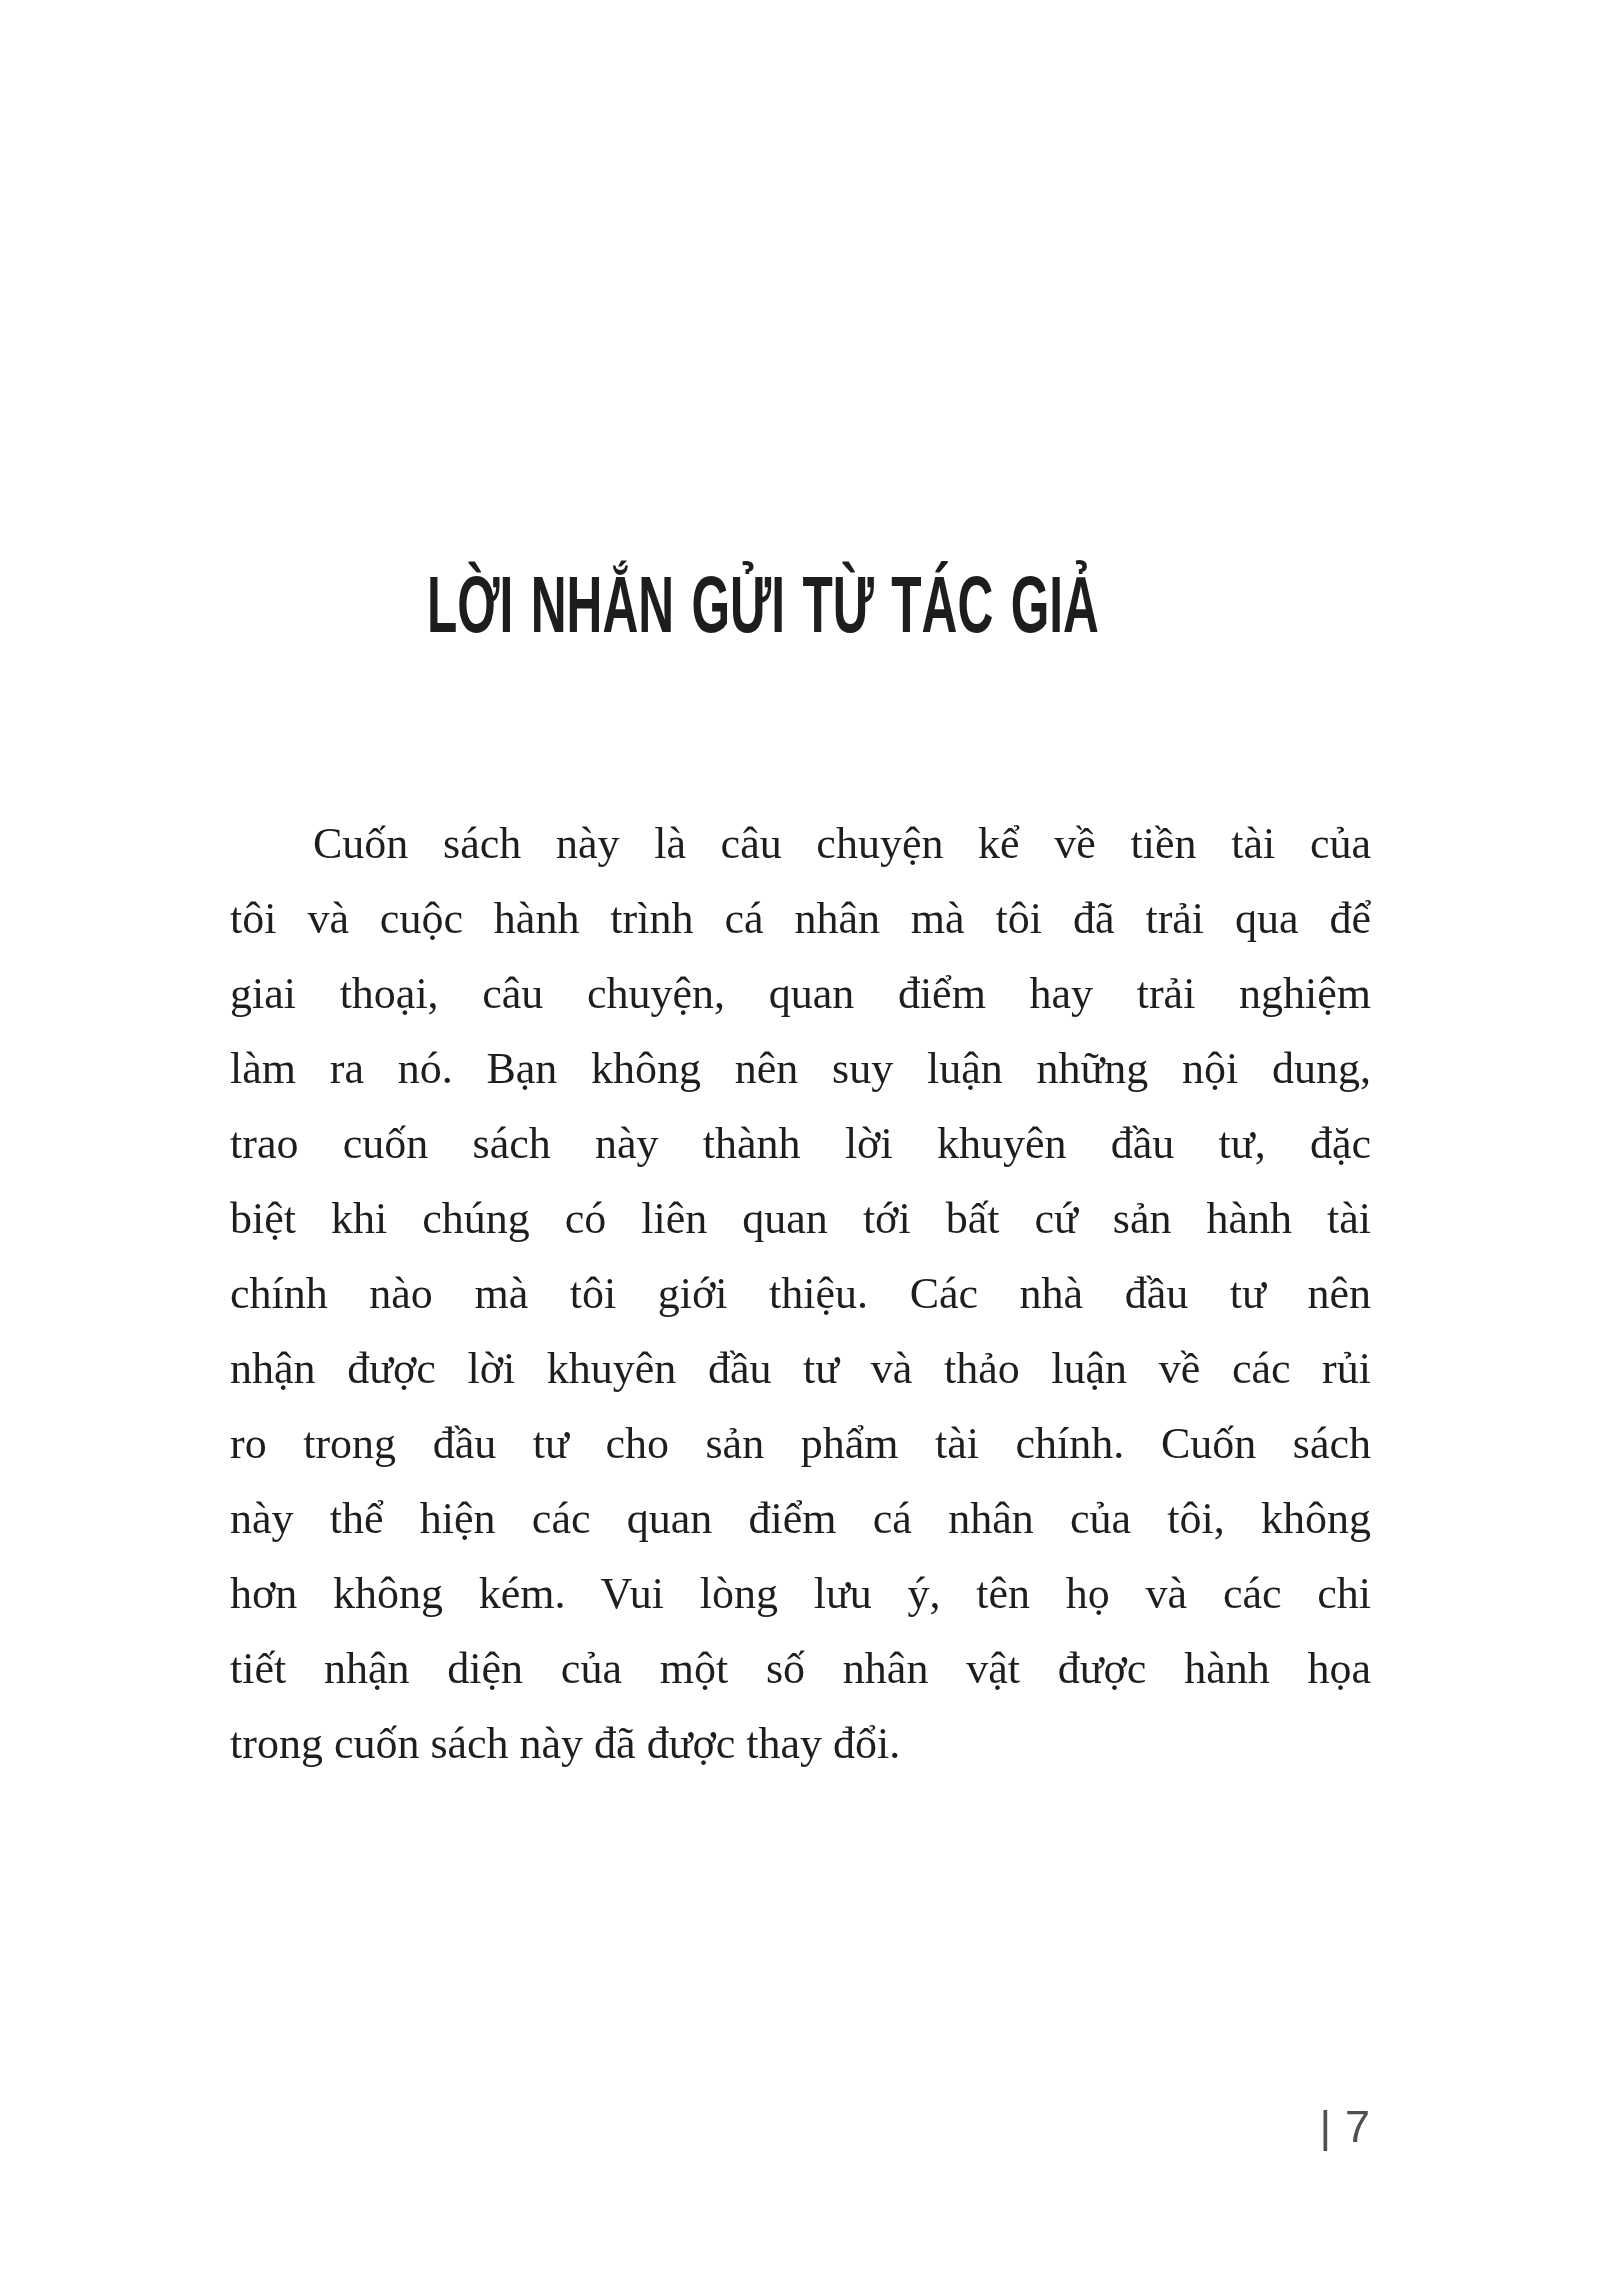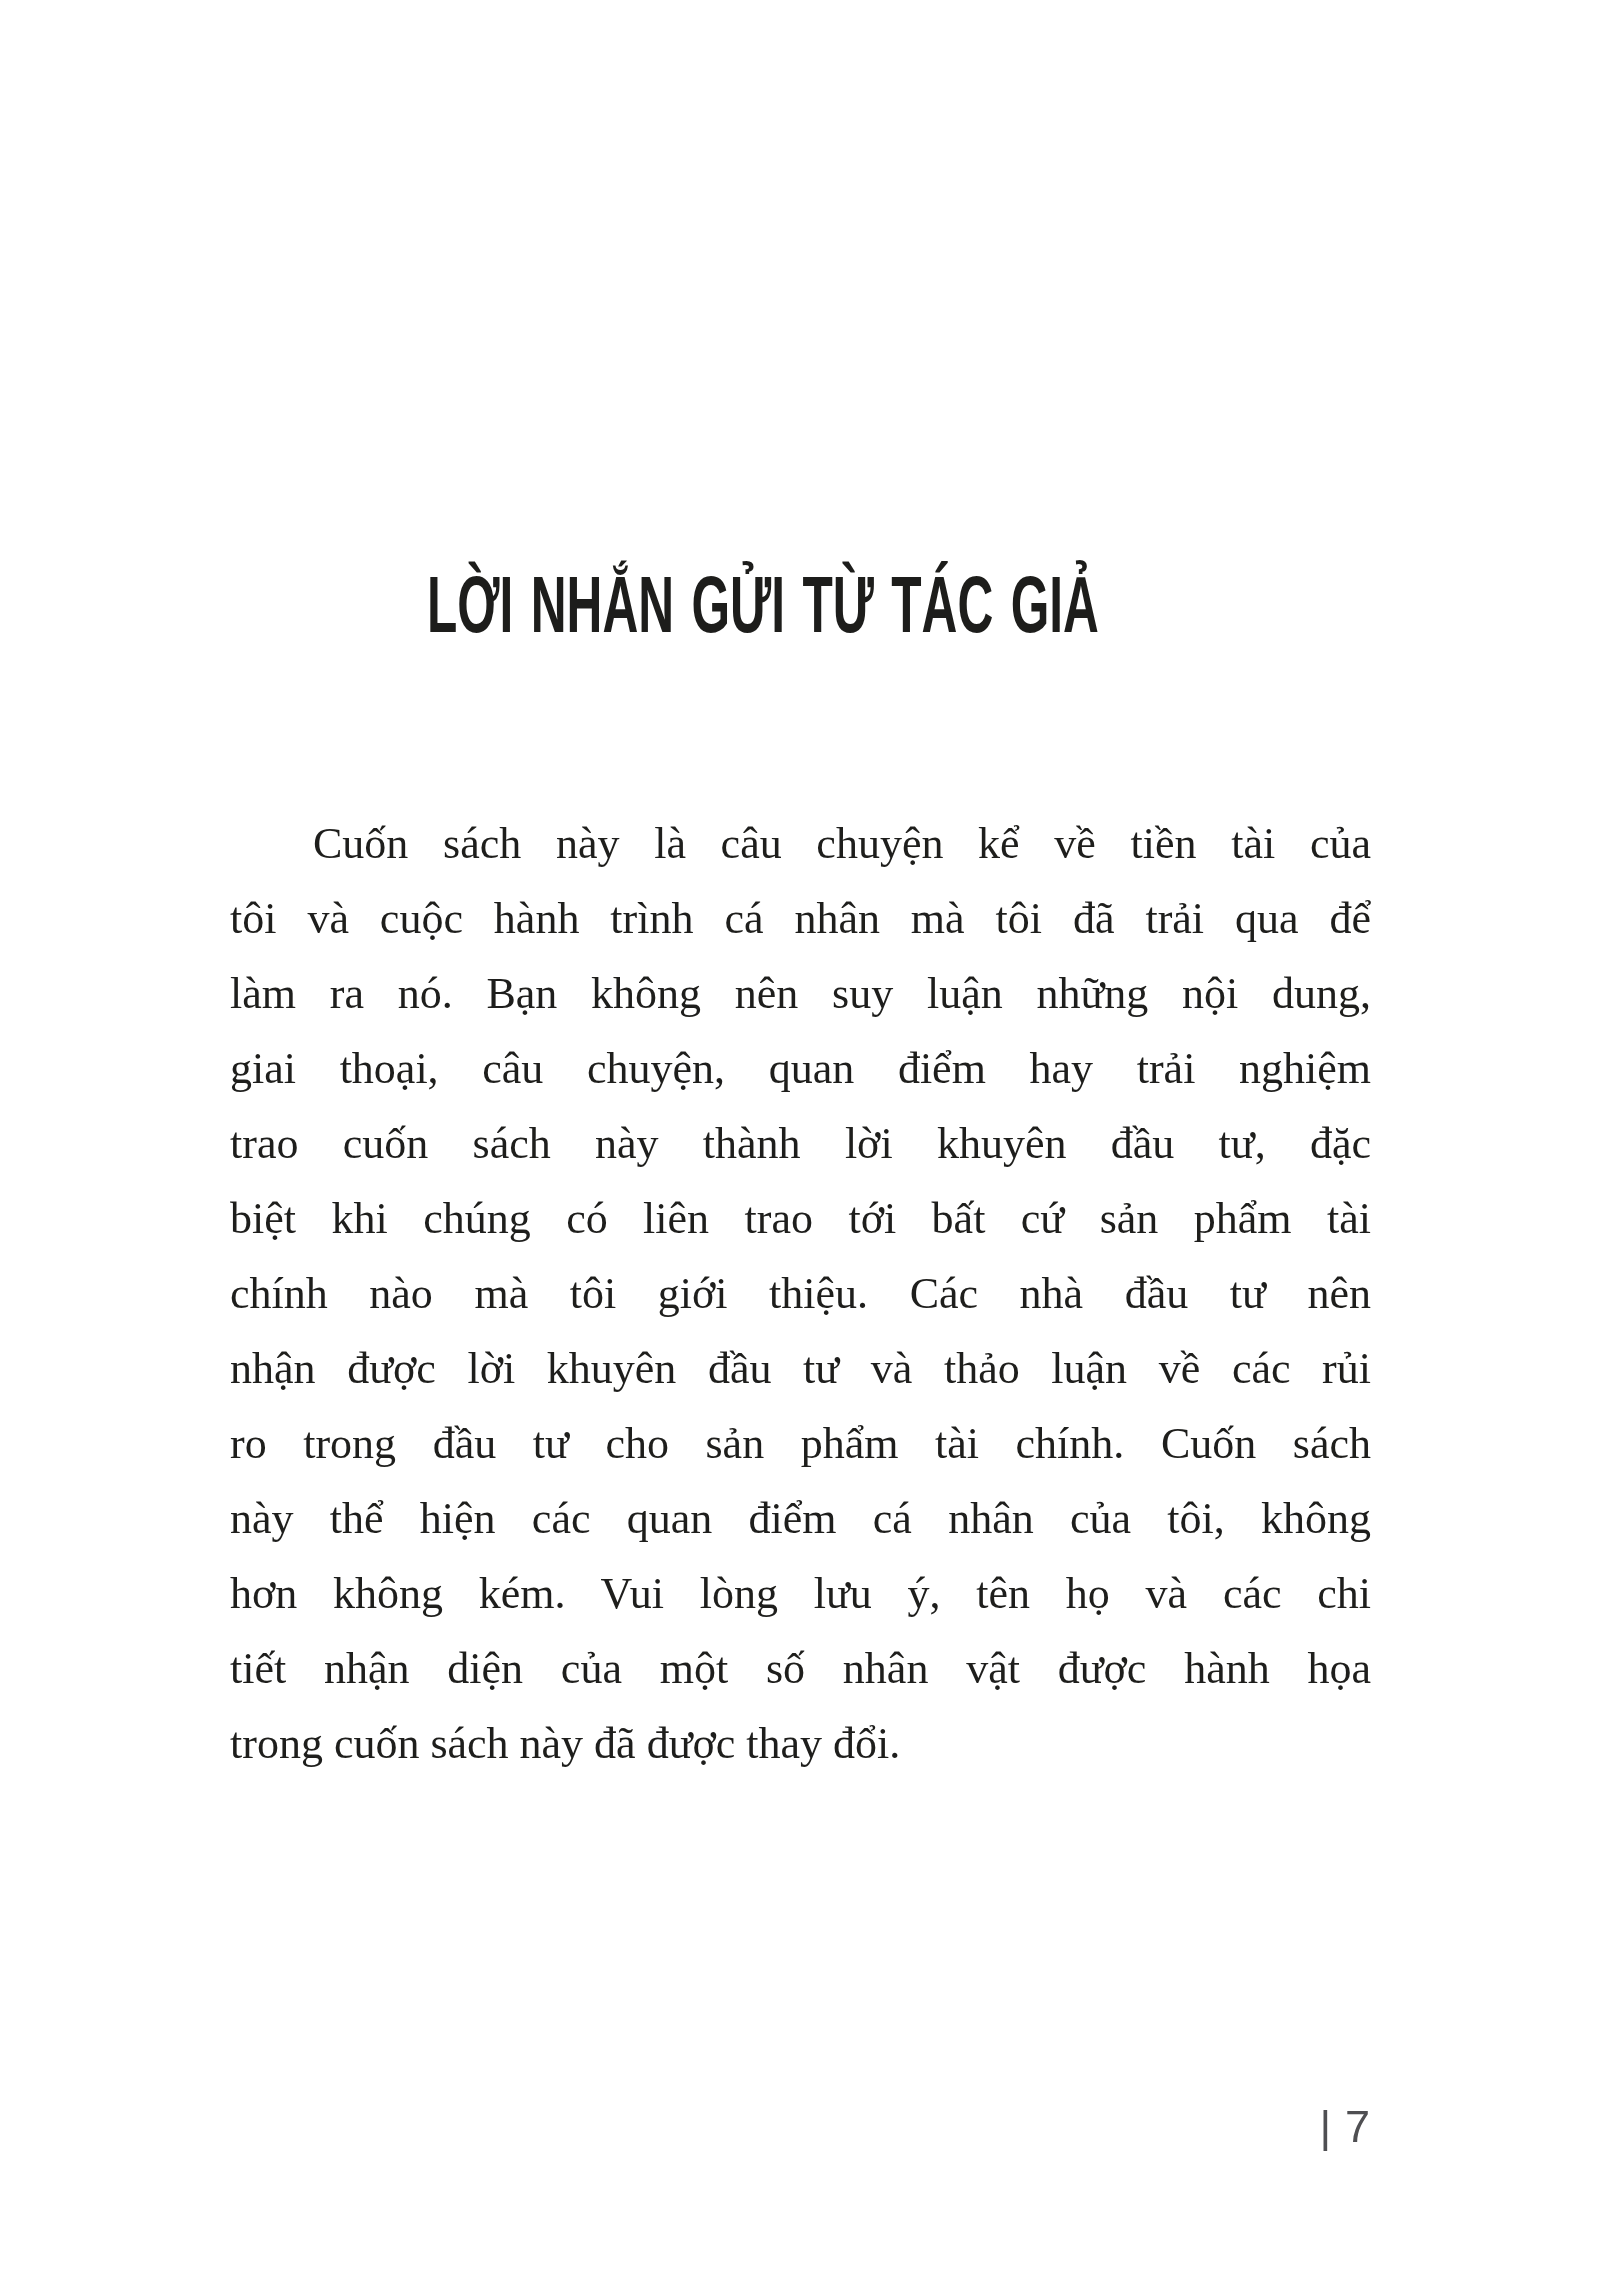--- a/index.html
+++ b/index.html
@@ -79,24 +79,24 @@
 
 <div class="page">
 
   <h1 class="title">
     <span class="title-inner">LỜI NHẮN GỬI TỪ TÁC GIẢ</span>
   </h1>
 
   <div class="paragraph">
     <div class="line indent">Cuốn sách này là câu chuyện kể về tiền tài của</div>
     <div class="line">tôi và cuộc hành trình cá nhân mà tôi đã trải qua để</div>
+    <div class="line">giai thoại, câu chuyện, quan điểm hay trải nghiệm</div>
     <div class="line">làm ra nó. Bạn không nên suy luận những nội dung,</div>
-    <div class="line">giai thoại, câu chuyện, quan điểm hay trải nghiệm</div>
     <div class="line">trao cuốn sách này thành lời khuyên đầu tư, đặc</div>
-    <div class="line">biệt khi chúng có liên trao tới bất cứ sản phẩm tài</div>
+    <div class="line">biệt khi chúng có liên quan tới bất cứ sản hành tài</div>
     <div class="line">chính nào mà tôi giới thiệu. Các nhà đầu tư nên</div>
     <div class="line">nhận được lời khuyên đầu tư và thảo luận về các rủi</div>
     <div class="line">ro trong đầu tư cho sản phẩm tài chính. Cuốn sách</div>
     <div class="line">này thể hiện các quan điểm cá nhân của tôi, không</div>
     <div class="line">hơn không kém. Vui lòng lưu ý, tên họ và các chi</div>
     <div class="line">tiết nhận diện của một số nhân vật được hành họa</div>
     <div class="line last">trong cuốn sách này đã được thay đổi.</div>
   </div>
 
   <div class="page-number">

